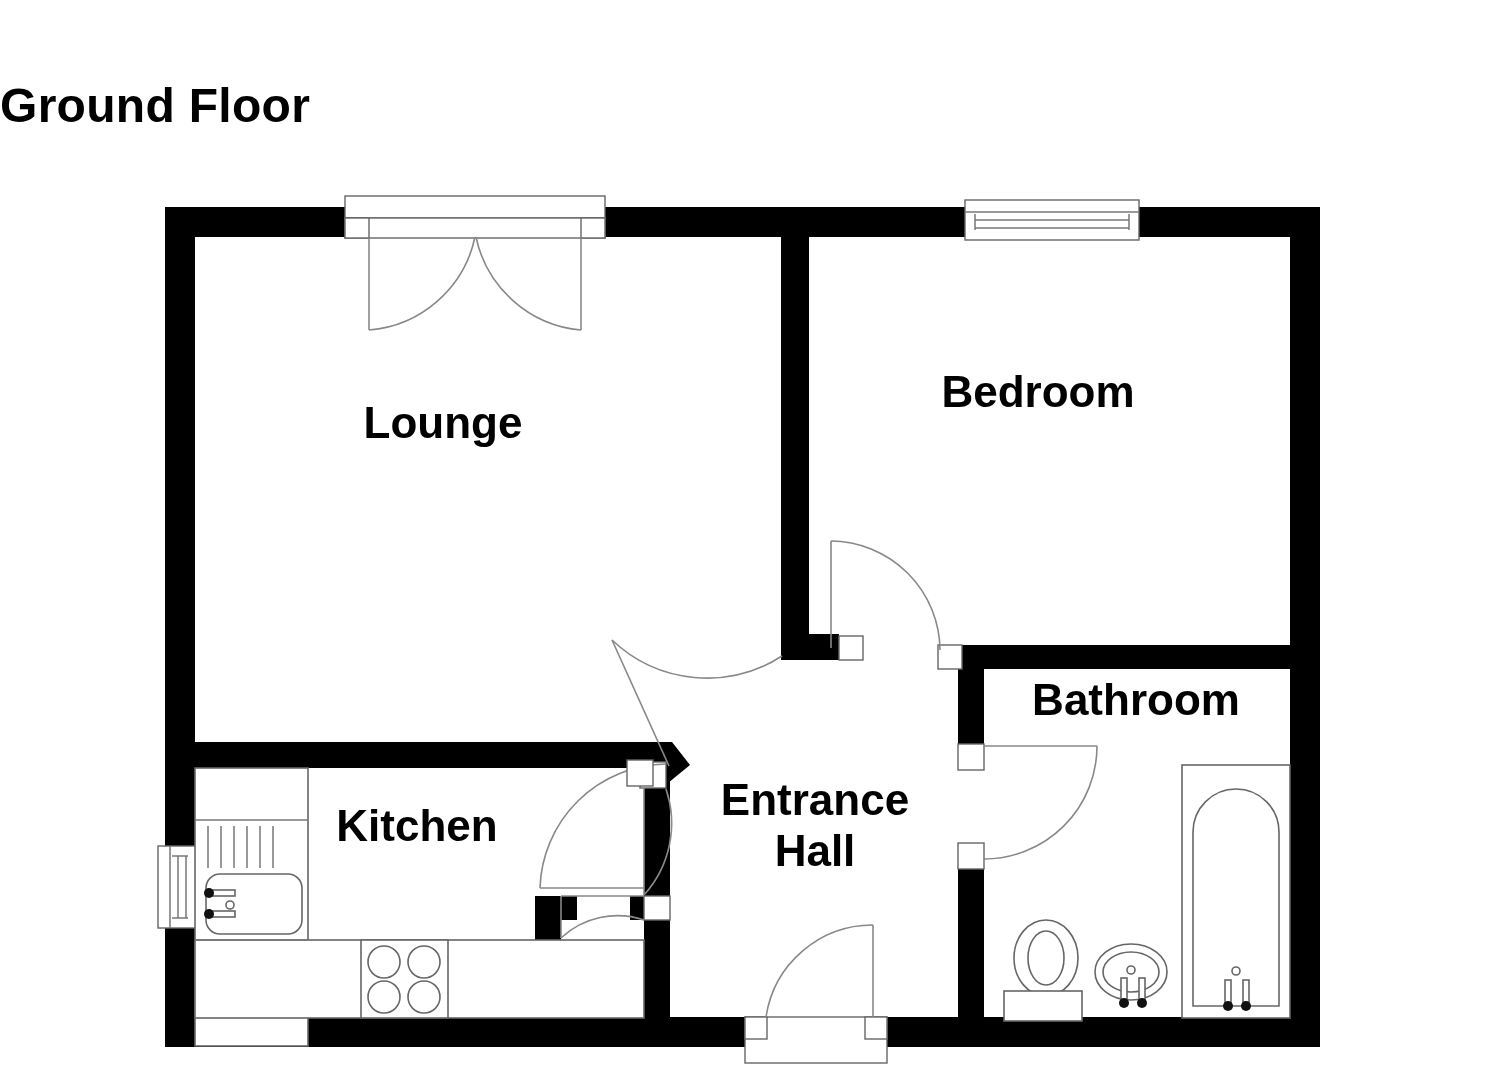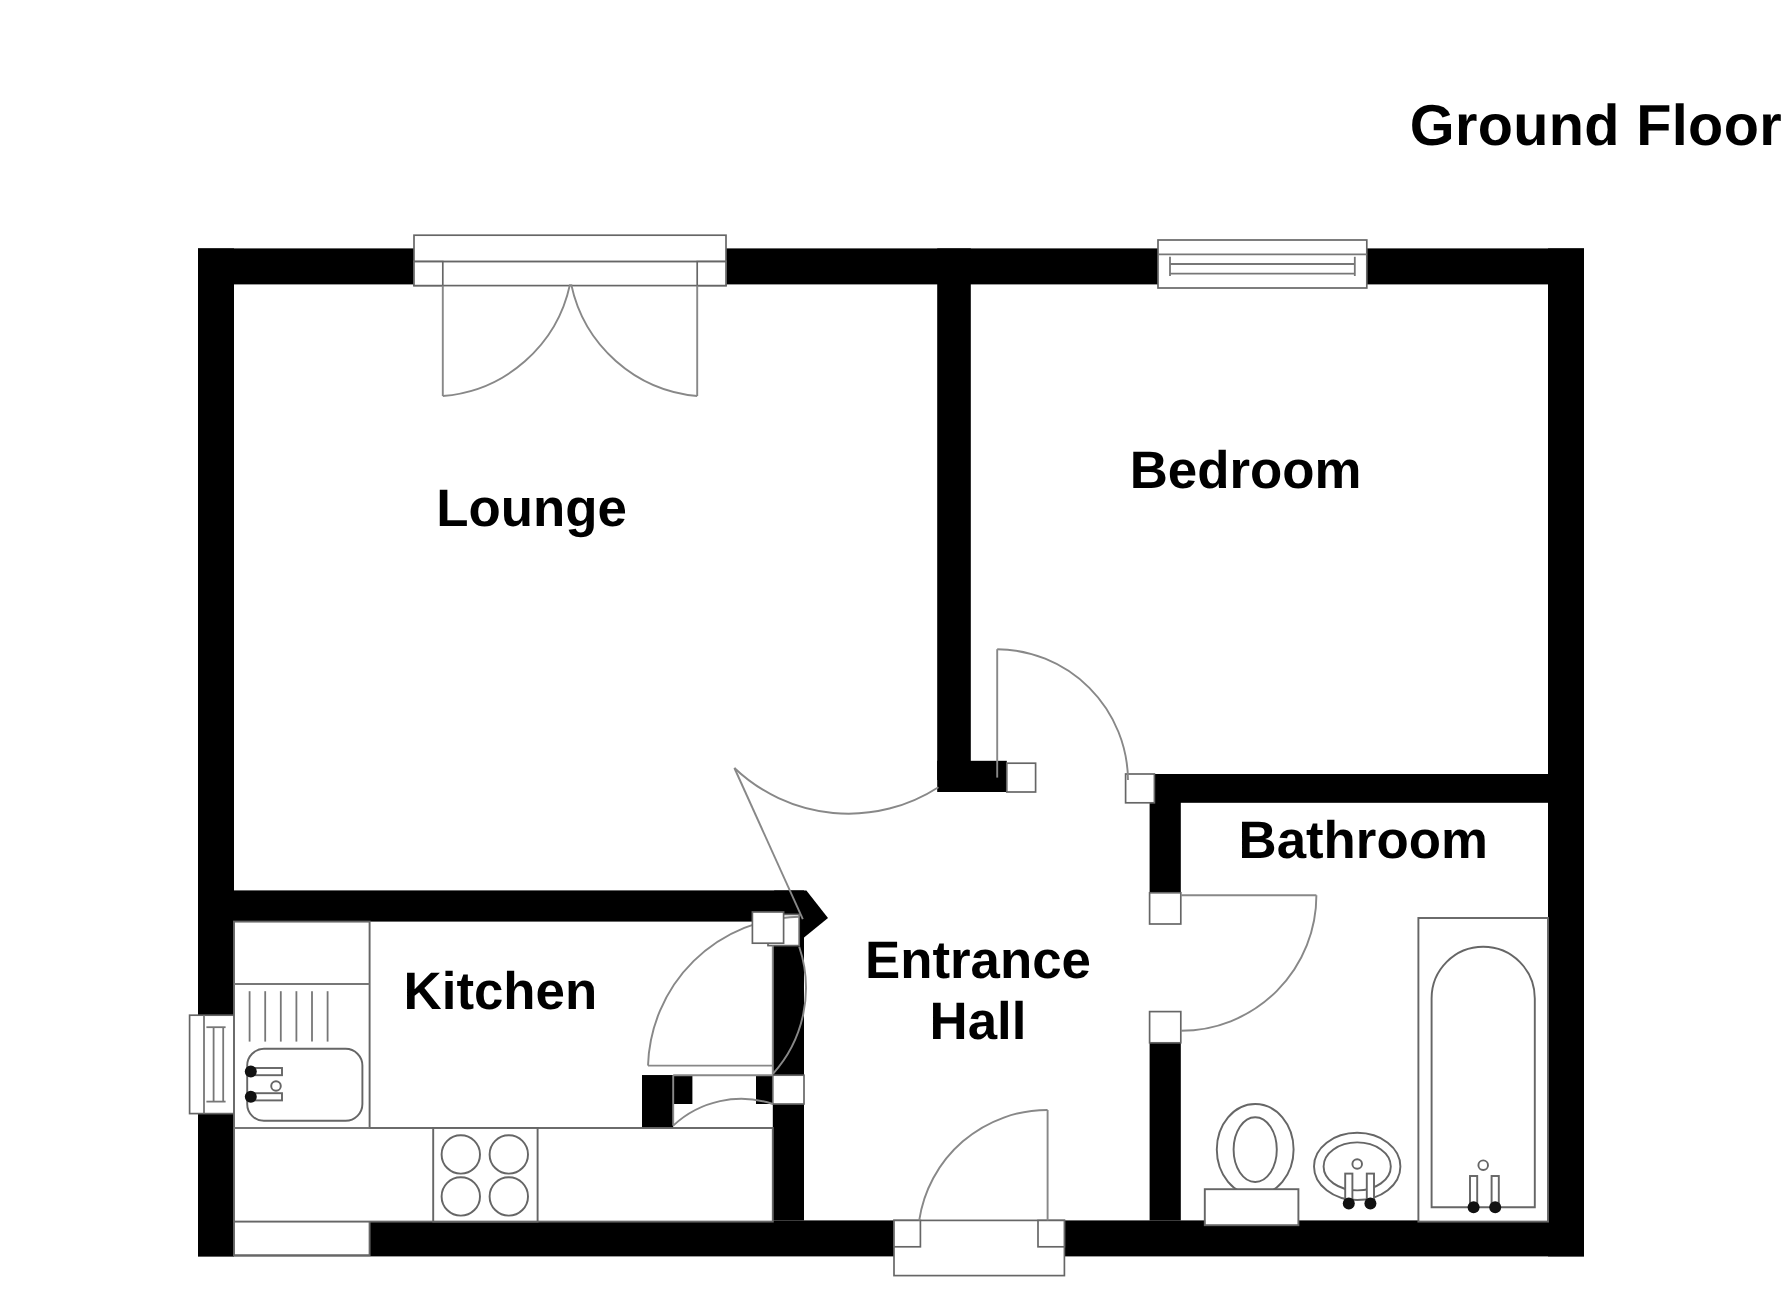--- a/index.html
+++ b/index.html
@@ -19,21 +19,21 @@
     left: 0;
     top: 0;
     width: 1485px;
     height: 1080px;
   }
   .plan-title {
     position: absolute;
     left: 0;
     top: 78px;
     width: 1485px;
-    text-align: right;
+    text-align: left;
     font-size: 48px;
     font-weight: bold;
     color: #000000;
     letter-spacing: 0.3px;
   }
   svg.plan-svg {
     position: absolute;
     left: 0;
     top: 0;
   }

